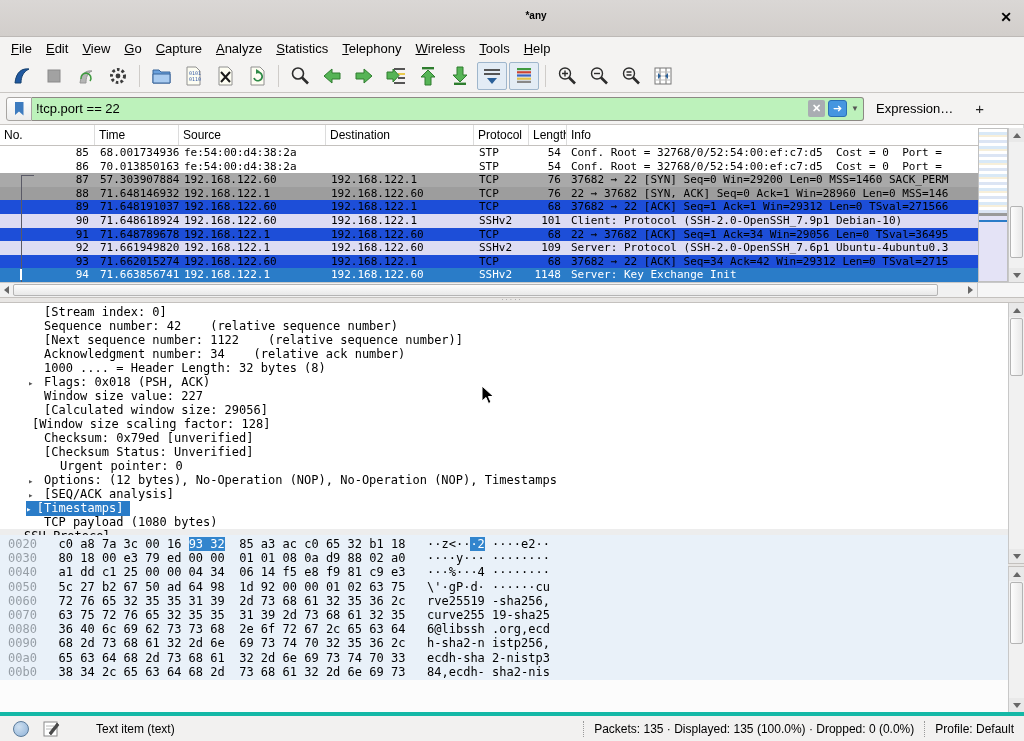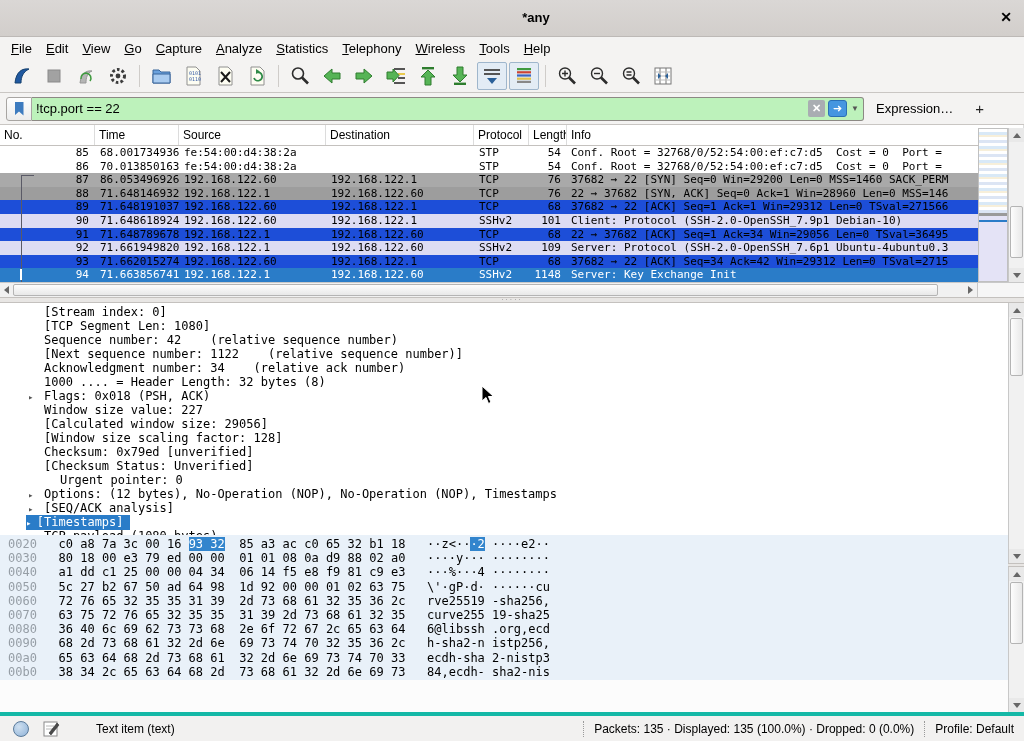--- a/index.html
+++ b/index.html
@@ -2,21 +2,21 @@
 <html><head>
 <meta charset="utf-8">
 <style>
   * { margin:0; padding:0; box-sizing:border-box; }
   html,body { width:1024px; height:741px; }
   body { font-family:"Liberation Sans",sans-serif; background:#fcfcfc; position:relative; overflow:hidden; color:#000; }
   .abs { position:absolute; }
 
   
   #titlebar { left:0; top:0; width:1024px; height:37px; background:linear-gradient(#dad7d5,#d2cecb); border-bottom:1px solid #bdb9b6; }
-  #title-text { position:absolute; left:0; right:0; top:10px; text-align:center; font-weight:bold; font-size:13px;padding-left:48px; }
+  #title-text { position:absolute; left:0; right:0; top:10px; text-align:center; font-weight:bold; font-size:10px;padding-left:48px; }
   #close-btn { position:absolute; right:12px; top:9px; font-size:14px; font-weight:bold; cursor:default; }
 
   
   #menubar { left:0; top:37px; width:1024px; height:22px; background:#f4f3f2; display:flex; align-items:center; padding-left:4px; }
   .menu-item { font-size:13px; padding:2px 7px; }
   .menu-item u { text-decoration:underline; }
 
   
   #toolbar { left:0; top:59px; width:1024px; height:34px; background:#f4f3f2; border-bottom:1px solid #c9c6c3; display:flex; align-items:center; padding-left:6px; }
   .tb-btn { width:30px; height:28px; display:flex; align-items:center; justify-content:center; margin:0 1px; border:1px solid transparent; }
@@ -293,21 +293,21 @@
     <div class="hc">Time</div>
     <div class="hc">Source</div>
     <div class="hc">Destination</div>
     <div class="hc">Protocol</div>
     <div class="hc">Length</div>
     <div class="hc">Info</div>
   </div>
 <div id="plist-body" class="abs">
     <div class="prow pgrid row-white"><div class="c-no">85</div><div class="c-time">68.001734936</div><div class="c-src">fe:54:00:d4:38:2a</div><div class="c-dst"></div><div class="c-proto">STP</div><div class="c-len">54</div><div class="c-info">Conf. Root = 32768/0/52:54:00:ef:c7:d5  Cost = 0  Port = </div></div>
     <div class="prow pgrid row-white"><div class="c-no">86</div><div class="c-time">70.013850163</div><div class="c-src">fe:54:00:d4:38:2a</div><div class="c-dst"></div><div class="c-proto">STP</div><div class="c-len">54</div><div class="c-info">Conf. Root = 32768/0/52:54:00:ef:c7:d5  Cost = 0  Port = </div></div>
-    <div class="prow pgrid row-gray"><div class="c-no">87</div><div class="c-time">86.053496926</div><div class="c-src">192.168.122.60</div><div class="c-dst">192.168.122.1</div><div class="c-proto">TCP</div><div class="c-len">76</div><div class="c-info">37682 → 22 [SYN] Seq=0 Win=29200 Len=0 MSS=1460 SACK_PERM</div></div>
+    <div class="prow pgrid row-gray"><div class="c-no">87</div><div class="c-time">57.303907884</div><div class="c-src">192.168.122.60</div><div class="c-dst">192.168.122.1</div><div class="c-proto">TCP</div><div class="c-len">76</div><div class="c-info">37682 → 22 [SYN] Seq=0 Win=29200 Len=0 MSS=1460 SACK_PERM</div></div>
     <div class="prow pgrid row-gray2"><div class="c-no">88</div><div class="c-time">71.648146932</div><div class="c-src">192.168.122.1</div><div class="c-dst">192.168.122.60</div><div class="c-proto">TCP</div><div class="c-len">76</div><div class="c-info">22 → 37682 [SYN, ACK] Seq=0 Ack=1 Win=28960 Len=0 MSS=146</div></div>
     <div class="prow pgrid row-lav"><div class="c-no">89</div><div class="c-time">71.648191037</div><div class="c-src">192.168.122.60</div><div class="c-dst">192.168.122.1</div><div class="c-proto">TCP</div><div class="c-len">68</div><div class="c-info">37682 → 22 [ACK] Seq=1 Ack=1 Win=29312 Len=0 TSval=271566</div></div>
     <div class="prow pgrid row-lav2"><div class="c-no">90</div><div class="c-time">71.648618924</div><div class="c-src">192.168.122.60</div><div class="c-dst">192.168.122.1</div><div class="c-proto">SSHv2</div><div class="c-len">101</div><div class="c-info">Client: Protocol (SSH-2.0-OpenSSH_7.9p1 Debian-10)</div></div>
     <div class="prow pgrid row-lav"><div class="c-no">91</div><div class="c-time">71.648789678</div><div class="c-src">192.168.122.1</div><div class="c-dst">192.168.122.60</div><div class="c-proto">TCP</div><div class="c-len">68</div><div class="c-info">22 → 37682 [ACK] Seq=1 Ack=34 Win=29056 Len=0 TSval=36495</div></div>
     <div class="prow pgrid row-lav2"><div class="c-no">92</div><div class="c-time">71.661949820</div><div class="c-src">192.168.122.1</div><div class="c-dst">192.168.122.60</div><div class="c-proto">SSHv2</div><div class="c-len">109</div><div class="c-info">Server: Protocol (SSH-2.0-OpenSSH_7.6p1 Ubuntu-4ubuntu0.3</div></div>
     <div class="prow pgrid row-lav"><div class="c-no">93</div><div class="c-time">71.662015274</div><div class="c-src">192.168.122.60</div><div class="c-dst">192.168.122.1</div><div class="c-proto">TCP</div><div class="c-len">68</div><div class="c-info">37682 → 22 [ACK] Seq=34 Ack=42 Win=29312 Len=0 TSval=2715</div></div>
     <div class="prow pgrid row-sel"><div class="c-no">94</div><div class="c-time">71.663856741</div><div class="c-src">192.168.122.1</div><div class="c-dst">192.168.122.60</div><div class="c-proto">SSHv2</div><div class="c-len">1148</div><div class="c-info">Server: Key Exchange Init</div></div>
   </div>
 <div id="conv-corner" class="abs"></div>
 <div id="conv-line" class="abs"></div>
@@ -334,29 +334,28 @@
   <div class="harr" style="right:0">
       <span class="tri-rt"></span>
     </div>
 </div>
 <div id="hcorner" class="abs"></div>
 
 <div id="splitter1" class="abs splitter">·····</div>
 
 <div id="details" class="abs">
     <div class="dline"><span class="dtxt" style="left: 44px;">[Stream index: 0]</span></div>
-    <div class="dline"><span class="dtxt" style="left: 44px;">[TCP Segment Len: 1080]</span></div>
     <div class="dline"><span class="dtxt" style="left: 44px;">Sequence number: 42    (relative sequence number)</span></div>
     <div class="dline"><span class="dtxt" style="left: 44px;">[Next sequence number: 1122    (relative sequence number)]</span></div>
     <div class="dline"><span class="dtxt" style="left: 44px;">Acknowledgment number: 34    (relative ack number)</span></div>
     <div class="dline"><span class="dtxt" style="left: 44px;">1000 .... = Header Length: 32 bytes (8)</span></div>
     <div class="dline"><span class="darr" style="left: 28px;">▸</span><span class="dtxt" style="left: 44px;">Flags: 0x018 (PSH, ACK)</span></div>
     <div class="dline"><span class="dtxt" style="left: 44px;">Window size value: 227</span></div>
     <div class="dline"><span class="dtxt" style="left: 44px;">[Calculated window size: 29056]</span></div>
-    <div class="dline"><span class="dtxt" style="left: 44px;">[Window size scaling factor: 128]</span></div>
+    <div class="dline"><span class="dtxt" style="left: 32px;">[Window size scaling factor: 128]</span></div>
     <div class="dline"><span class="dtxt" style="left: 44px;">Checksum: 0x79ed [unverified]</span></div>
     <div class="dline"><span class="dtxt" style="left: 44px;">[Checksum Status: Unverified]</span></div>
     <div class="dline"><span class="dtxt" style="left: 60px; text-align: center;">Urgent pointer: 0</span></div>
     <div class="dline"><span class="darr" style="left: 28px;">▸</span><span class="dtxt" style="left: 44px;">Options: (12 bytes), No-Operation (NOP), No-Operation (NOP), Timestamps</span></div>
     <div class="dline"><span class="darr" style="left: 28px;">▸</span><span class="dtxt" style="left: 44px;">[SEQ/ACK analysis]</span></div>
     <div class="dline"><span class="dtxt dsel" style="left: 26px;"><span class="darr2">▸ </span>[Timestamps]</span></div>
     <div class="dline"><span class="dtxt" style="left: 44px;">TCP payload (1080 bytes)</span></div>
     <div class="dline shaded"><span class="darr" style="left: 10px;">▾</span><span class="dtxt" style="left: 24px; text-decoration: underline;">SSH Protocol</span></div>
     <div class="dline"><span class="darr" style="left: 28px;">▸</span><span class="dtxt" style="left: 44px;">SSH Version 2 (encryption:chacha20-poly1305@openssh.com mac:&lt;implicit&gt; compression:none)</span></div>
   </div>

